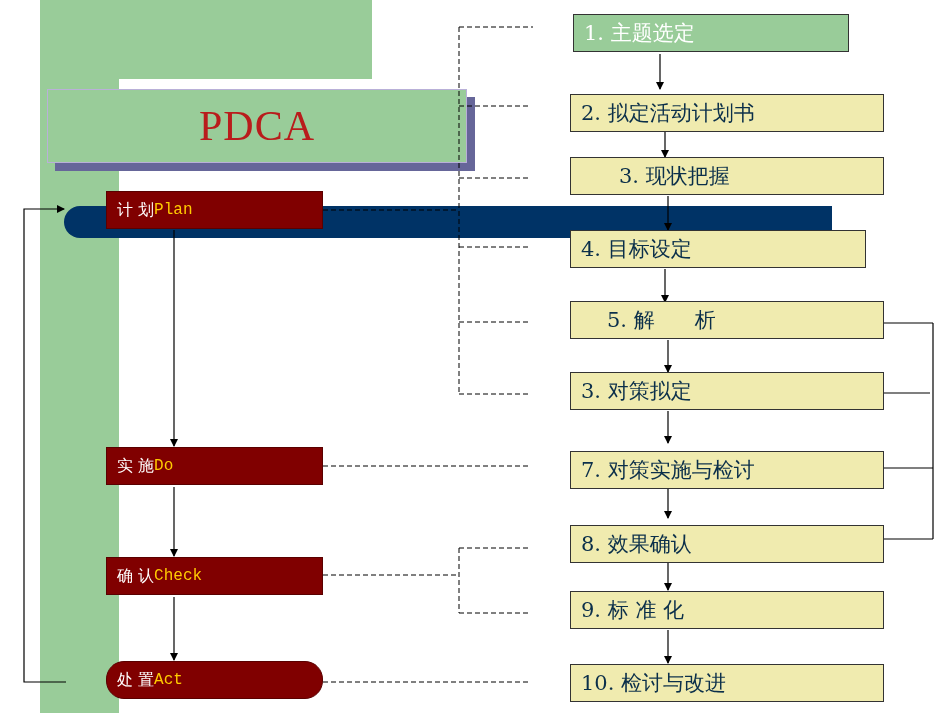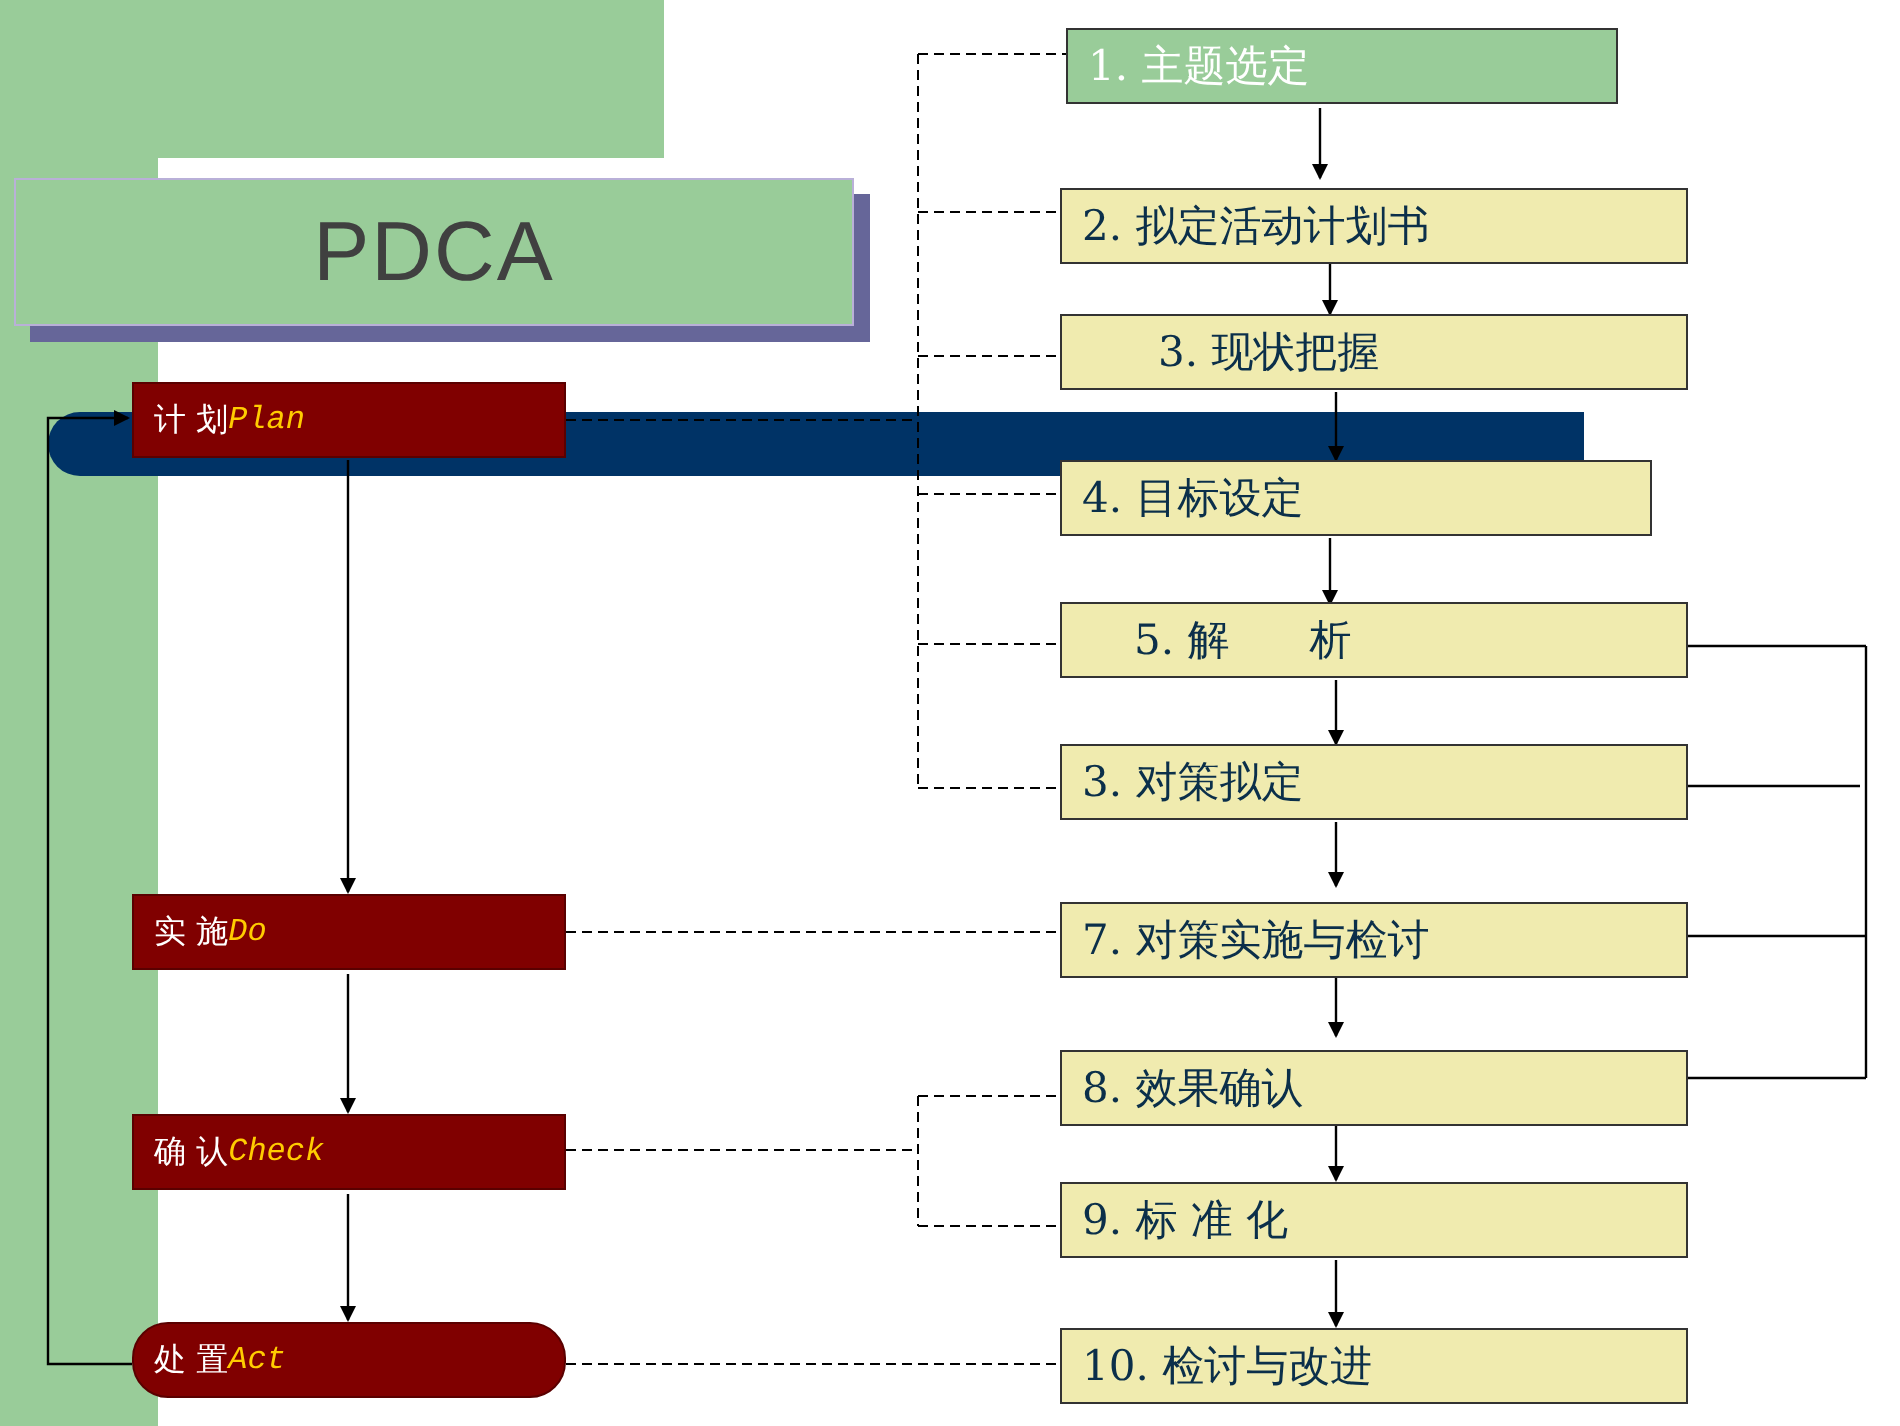--- a/index.html
+++ b/index.html
@@ -1,27 +1,27 @@
 <!DOCTYPE html>
 <html><head>
   <meta charset="utf-8">
   <style>
     html, body { margin: 0; padding: 0; }
     body { width: 950px; height: 713px; position: relative; overflow: hidden; background: #ffffff; font-family: "DejaVu Serif", serif; }
-    .abs { position: absolute; }
+    .abs { position: absolute; margin-left: 40px; }
     .green-top { left: 0; top: 0; width: 332px; height: 79px; background: #99CC99; }
     .green-left { left: 0; top: 0; width: 79px; height: 713px; background: #99CC99; }
     .white-curve { left: 86px; top: 79px; width: 360px; height: 40px; background: #fff; border-top-left-radius: 24px; }
     .title-shadow { left: 15px; top: 97px; width: 420px; height: 74px; background: #666699; }
     .title-box { left: 7px; top: 89px; width: 418px; height: 72px; background: #99CC99; border: 1px solid #b9b0d8; display: flex; align-items: center; justify-content: center; }
-    .title-text { color: #404040; font-size: 42px; font-family: Liberation Sans, sans-serif; letter-spacing: 1px; }
+    .title-text { color: #b91c1c; font-size: 42px; font-family: Liberation Serif, serif; letter-spacing: 1px; }
     .navy-bar { left: 24px; top: 206px; width: 768px; height: 32px; background: #003366; border-radius: 16px 0 0 16px; }
     .phase { left: 66px; width: 217px; height: 38px; background: #800000; border: 1px solid #5a0000; box-sizing: border-box; display: flex; align-items: center; padding-left: 10px; font-size: 16px; }
     .phase .cn { color: #ffffff; }
-    .phase .en { color: #FFCC00; font-family: "Liberation Mono", monospace; font-style: italic; }
+    .phase .en { color: #FFCC00; font-family: "Liberation Mono", monospace; }
     .step { left: 530px; width: 314px; height: 38px; background: #F0EBAF; border: 1px solid #333; box-sizing: border-box; display: flex; align-items: center; padding-left: 10px; font-size: 21px; color: #0b2f4a; white-space: pre; }
     .step.first { background: #99CC99; color: #ffffff; left: 533px; width: 276px; }
     svg.lines { position: absolute; left: 0; top: 0; }
   </style>
 </head>
 <body>
 
 <div class="abs green-top"></div>
 <div class="abs green-left"></div>
 <div class="abs white-curve"></div>

